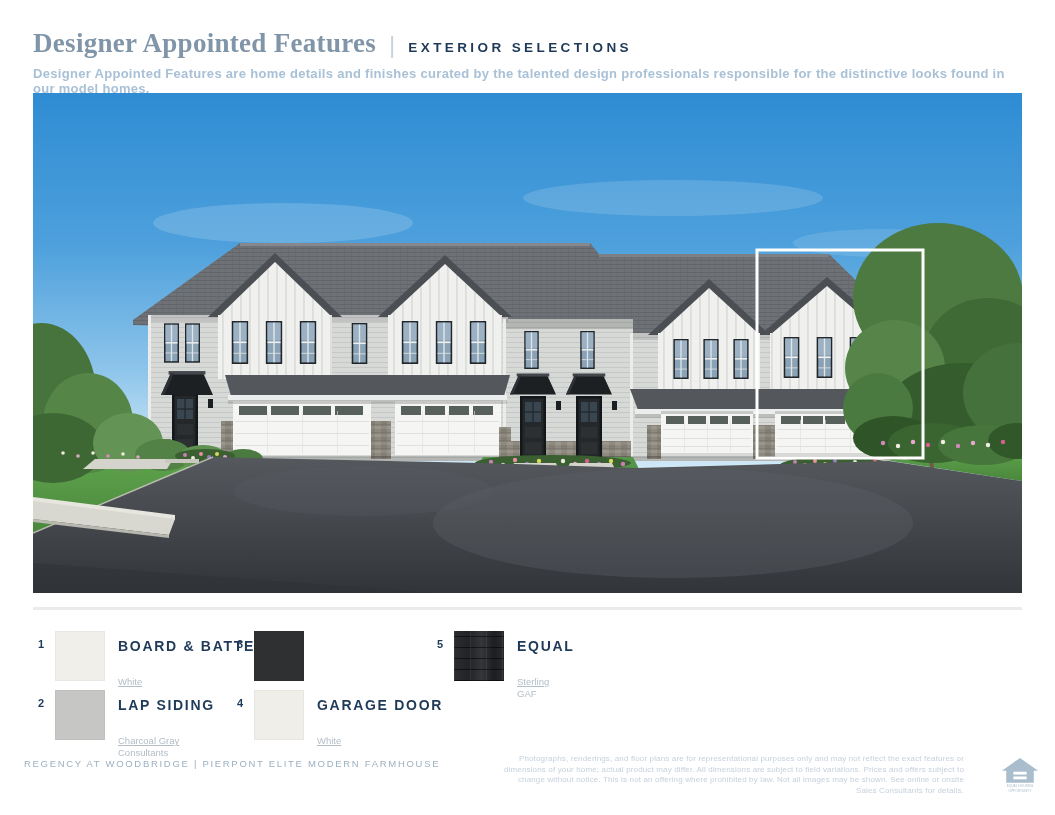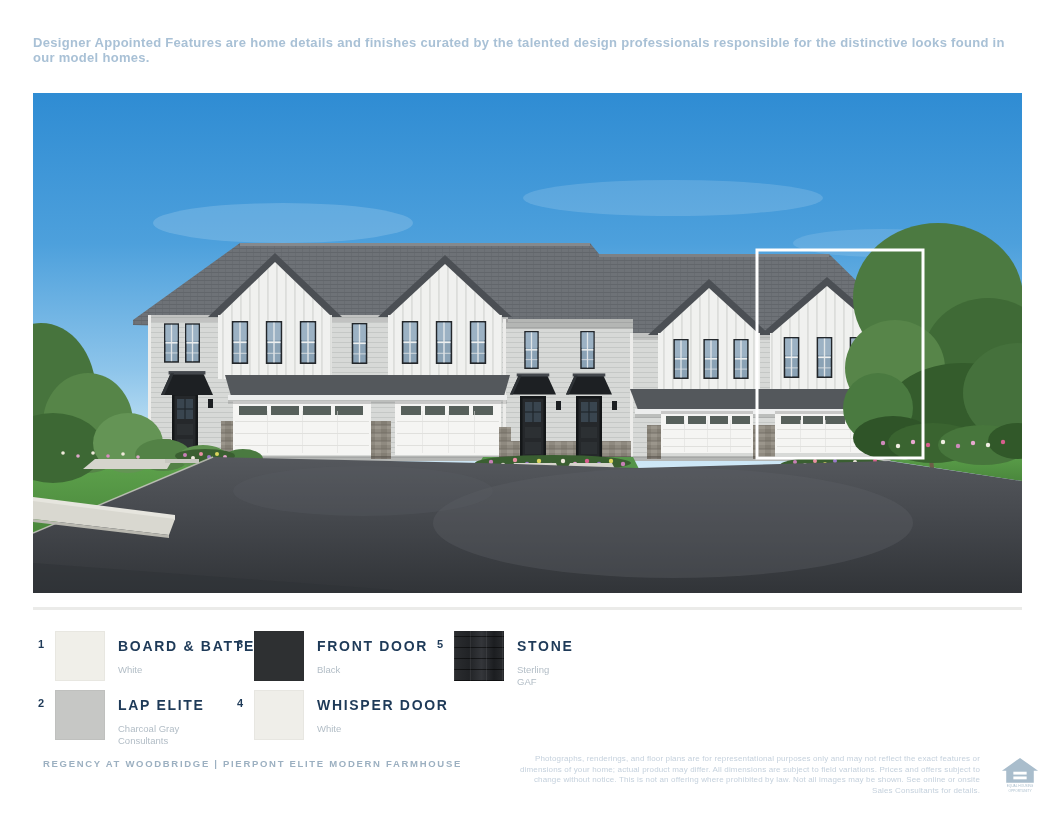--- a/index.html
+++ b/index.html
@@ -37,38 +37,43 @@
   .legend-swatch{width:50px;height:50px;margin:0 13px 0 5px;box-shadow:inset 0 0 0 1px rgba(0,0,0,.03);}
   .swatch-stone{
     background-image:
       repeating-linear-gradient(90deg, rgba(255,255,255,.07) 0 1px, transparent 1px 16px),
       repeating-linear-gradient(0deg, rgba(0,0,0,.55) 0 1px, transparent 1px 11px),
       linear-gradient(90deg,#2b2d30 0%,#212326 30%,#34363a 55%,#1c1e21 80%,#292b2e 100%);
   }
   .legend-text{display:block;}
   .legend-label{display:block;padding-top:7px;font-size:14px;font-weight:bold;letter-spacing:1.7px;color:#1e3a58;}
   .legend-detail{display:block;font-size:9.5px;color:#b2bdc6;line-height:12px;}
-  .legend-label + .legend-detail{margin-top:10px;}
+  .legend-label + .legend-detail{margin-top:22px;text-decoration:underline;}
   
   .footer-left{
-    position:absolute;left:43px;top:757px;
-    font-size:9.5px;font-weight:bold;letter-spacing:1.7px;
+    position:absolute;left:24px;top:757px;
+    font-size:9.5px;font-weight:normal;letter-spacing:1.7px;
     color:#9cb0c1;line-height:14.5px;white-space:nowrap;
   }
   .disclaimer{
-    position:absolute;left:516px;top:754px;width:464px;
+    position:absolute;left:500px;top:754px;width:464px;
     text-align:right;font-size:8px;line-height:10.5px;
     color:#c5d1dd;letter-spacing:.15px;
   }
   .eho-logo{position:absolute;left:1001px;top:757px;width:38px;height:38px;}
 </style>
 </head>
 <body>
 
 <div class="header">
+  <div class="title-row">
+    <h1 class="title">Designer Appointed Features</h1>
+    <span class="title-sep">|</span>
+    <span class="section-label">EXTERIOR SELECTIONS</span>
+  </div>
   <p class="description">Designer Appointed Features are home details and finishes curated by the talented design professionals responsible for the distinctive looks found in our model homes.</p>
 </div>
 
 <div class="scene">
 <svg viewBox="0 0 989 500" width="989" height="500" preserveAspectRatio="none">
   <defs>
     <linearGradient id="skyG" x1="0" y1="0" x2="0" y2="1">
       <stop offset="0" stop-color="#2f8cd3"></stop>
           <stop offset="0.3" stop-color="#4da0dc"></stop>
       <stop offset="0.55" stop-color="#8cc4ea"></stop>
@@ -399,48 +404,43 @@
   <span class="legend-text">
     <span class="legend-label">BOARD &amp; BATTEN</span>
     <span class="legend-detail">White</span>
     <span class="legend-detail"></span>
   </span>
 </div>
 <div class="legend-item li-1">
   <span class="legend-num">2</span>
   <span class="legend-swatch" style="background-color: rgb(198, 199, 197);"></span>
   <span class="legend-text">
-    <span class="legend-label">LAP ELITE</span>
+    <span class="legend-label">LAP SIDING</span>
     <span class="legend-detail">Charcoal Gray</span>
     <span class="legend-detail">Consultants</span>
   </span>
 </div>
 <div class="legend-item li-2">
   <span class="legend-num">3</span>
   <span class="legend-swatch" style="background-color: rgb(46, 48, 50);"></span>
-  <span class="legend-text">
-    <span class="legend-label">FRONT DOOR</span>
-    <span class="legend-detail">Black</span>
-    <span class="legend-detail"></span>
-  </span>
 </div>
 <div class="legend-item li-3">
   <span class="legend-num">4</span>
   <span class="legend-swatch" style="background-color: rgb(239, 238, 233);"></span>
   <span class="legend-text">
-    <span class="legend-label">WHISPER DOOR</span>
+    <span class="legend-label">GARAGE DOOR</span>
     <span class="legend-detail">White</span>
     <span class="legend-detail"></span>
   </span>
 </div>
 <div class="legend-item li-4">
   <span class="legend-num">5</span>
   <span class="legend-swatch swatch-stone" style="background-color: rgb(38, 40, 43);"></span>
   <span class="legend-text">
-    <span class="legend-label">STONE</span>
+    <span class="legend-label">EQUAL</span>
     <span class="legend-detail">Sterling</span>
     <span class="legend-detail">GAF</span>
   </span>
 </div>
 
 <div class="footer-left">
   <div>REGENCY AT WOODBRIDGE | PIERPONT ELITE MODERN FARMHOUSE</div>
 </div>
 
 <div class="disclaimer">Photographs, renderings, and floor plans are for representational purposes only and may not reflect the exact features or dimensions of your home; actual product may differ. All dimensions are subject to field variations. Prices and offers subject to change without notice. This is not an offering where prohibited by law. Not all images may be shown. See online or onsite Sales Consultants for details.</div>

